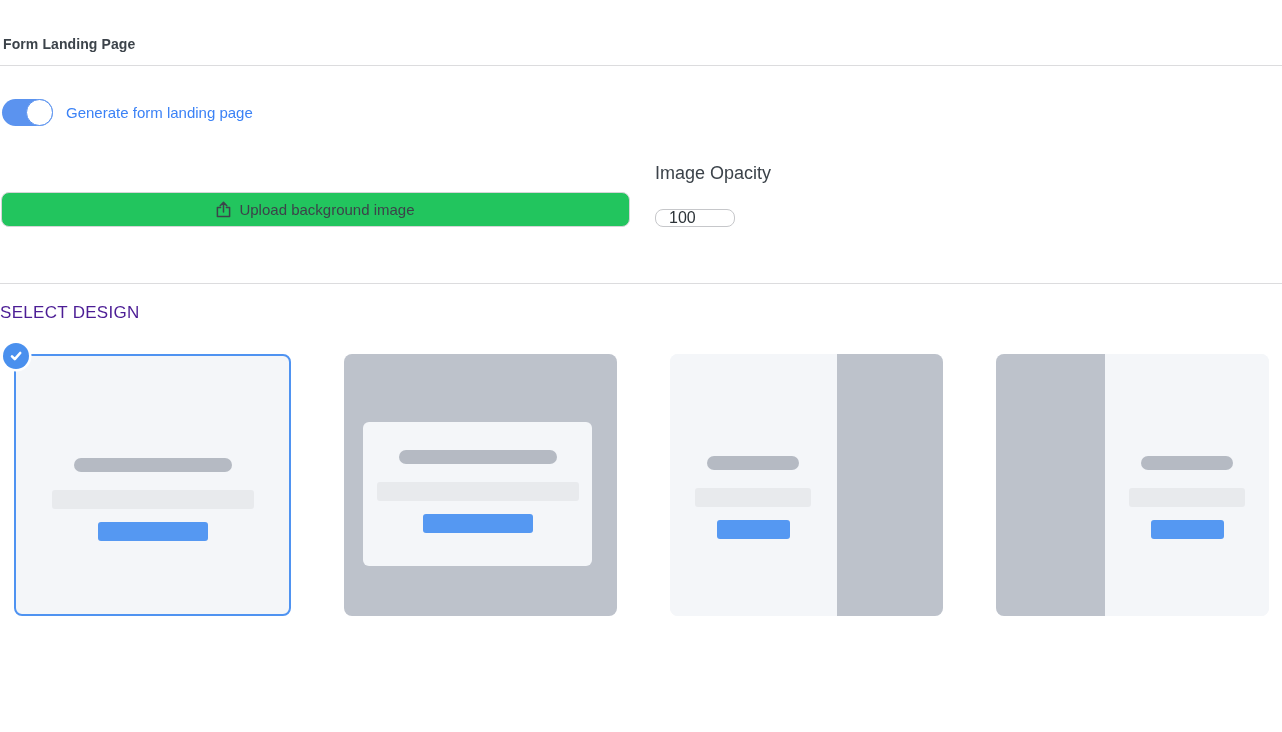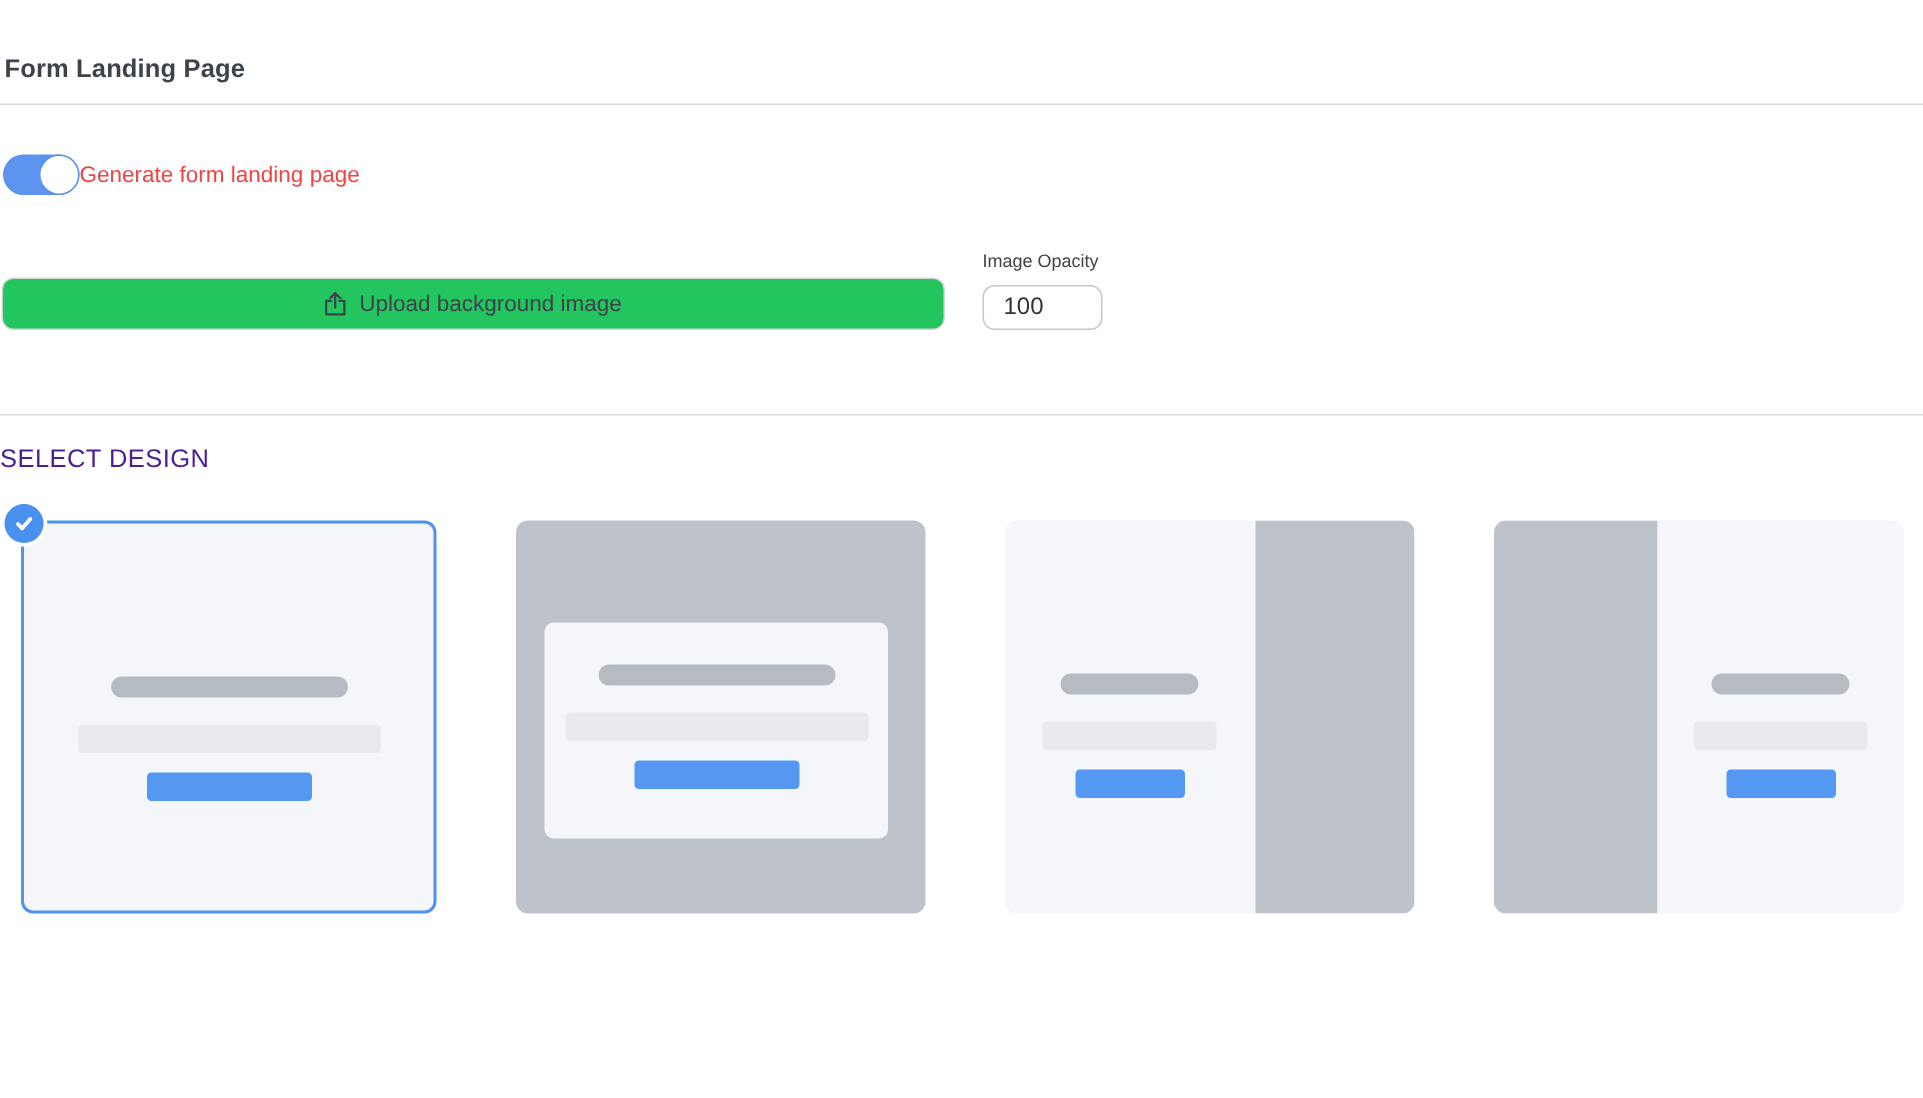--- a/index.html
+++ b/index.html
@@ -2,21 +2,21 @@
 <html><head>
 <meta charset="utf-8">
 <style>
   * { box-sizing: border-box; margin: 0; padding: 0; }
   html, body { width: 1282px; height: 732px; overflow: hidden; background: #fff; }
   body { font-family: "Liberation Sans", sans-serif; color: #3c434a; }
 
   .page-title {
     margin-top: 36px;
     padding: 0 0 13px 3px;
-    font-size: 17px;
+    font-size: 14px;
     font-weight: 700;
     color: #3c434a;
     border-bottom: 1px solid #dcdcde;
     letter-spacing: 0.1px;
   }
   .page-subtitle {
     margin: 21px 0 0 3px;
     font-size: 15px;
     color: #646970;
   }
@@ -31,21 +31,21 @@
     cursor: pointer;
     flex-shrink: 0;
   }
   .toggle .knob {
     position: absolute; top: 0; right: 0;
     width: 27px; height: 27px;
     background: #fff;
     border: 1.5px solid #5b93ef;
     border-radius: 50%;
   }
-  .toggle-label { font-size: 15px; color: #ef4444; }
+  .toggle-label { margin-left: 13px; font-size: 15px; color: #3b82f6; }
 
   
   .field-label { display: block; margin: 35px 0 0 3px; font-size: 15px; color: #3c434a; }
   .url-input {
     margin: 9px 0 0 1px;
     width: 628px; height: 36px;
     border: 1px solid #c6c7ca;
     border-radius: 8px;
     display: flex; align-items: center;
     padding-left: 12px;
@@ -65,23 +65,23 @@
     border: 1px solid #d5d5d7;
     border-radius: 8px;
     font-family: "Liberation Sans", sans-serif;
     font-size: 15px;
     color: #3c434a;
     display: flex; align-items: center; justify-content: center;
     gap: 8px;
     cursor: pointer;
   }
   .opacity-col { margin-left: 25px; display: flex; flex-direction: column; }
-  .opacity-label { font-size: 12px; color: #3c434a; margin-bottom: 9px; }
+  .opacity-label { font-size: 18px; color: #3c434a; margin-bottom: 25px; }
   .opacity-input {
-    width: 80px; height: 30px;
+    width: 80px; height: 18px;
     border: 1px solid #c6c7ca;
     border-radius: 8px;
     padding-left: 13px;
     font-family: "Liberation Sans", sans-serif;
     font-size: 16px;
     color: #2c3338;
     background: #fff;
   }
 
   hr.section-divider { border: none; border-top: 1px solid #dcdcde; margin: 56px 0 0 0; }

